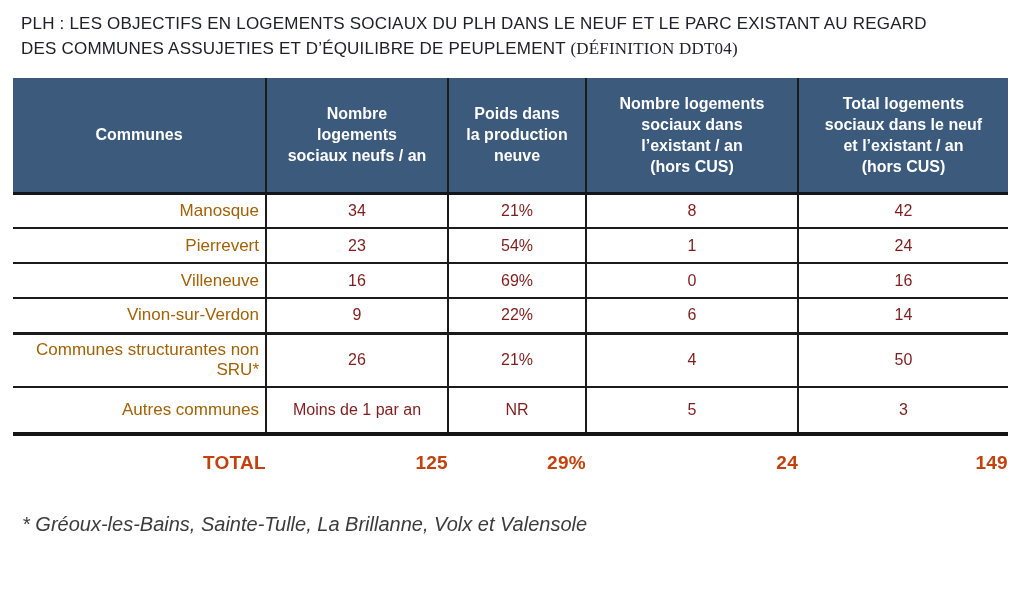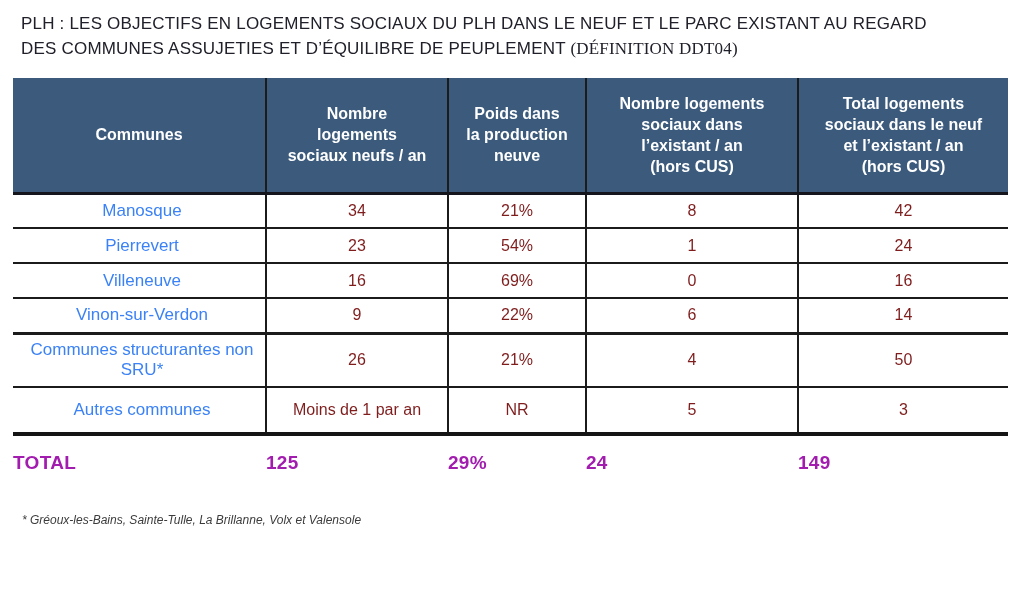--- a/index.html
+++ b/index.html
@@ -52,54 +52,54 @@
   thead tr { border-bottom: 3px solid #15151d; }
 
   tbody td {
     font-size: 16px;
     color: #7f1d1d;
     text-align: center;
     vertical-align: middle;
     padding: 4px 6px;
   }
   tbody td.commune {
-    text-align: center;
+    text-align: right;
     padding-left: 12px;
     font-size: 17px;
-    color: #3b82f6;
+    color: #a16207;
   }
   .vb { border-left: 2px solid #1b1b1b; }
   tbody tr { border-bottom: 2px solid #1b1b1b; height: 35px; }
   tbody tr.thick { border-bottom-width: 3px; }
   tbody tr.tall { height: 54px; }
   tbody tr.mid  { height: 47px; }
   tbody tr.last { border-bottom: 4px solid #151515; }
 
   
   .total-row {
     margin-left: 13px;
     width: 995px;
     height: 53px;
     display: grid;
     grid-template-columns: 253px 182px 138px 212px 210px;
     align-items: center;
   }
   .total-row .cell {
-    text-align: left;
+    text-align: right;
     font-weight: bold;
     font-size: 19px;
-    color: #a21caf;
+    color: #c2410c;
     letter-spacing: 0.3px;
   }
 
   
   .footnote {
     margin: 24px 0 0 22px;
     font-style: italic;
-    font-size: 12px;
+    font-size: 20px;
     color: #3c3c3c;
   }
 </style>
 </head>
 <body>
 
 <div class="page">
 
   <div class="title">
     <span class="line">PLH : LES OBJECTIFS EN LOGEMENTS SOCIAUX DU PLH DANS LE NEUF ET LE PARC EXISTANT AU REGARD</span>

